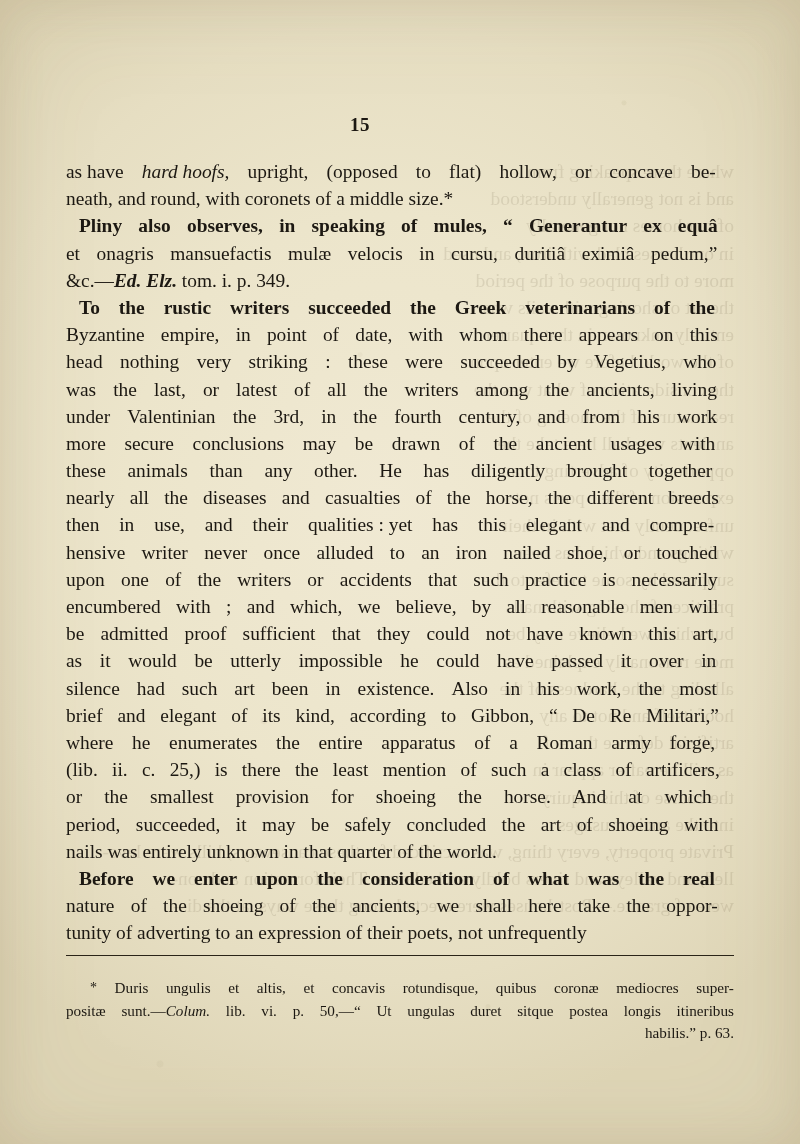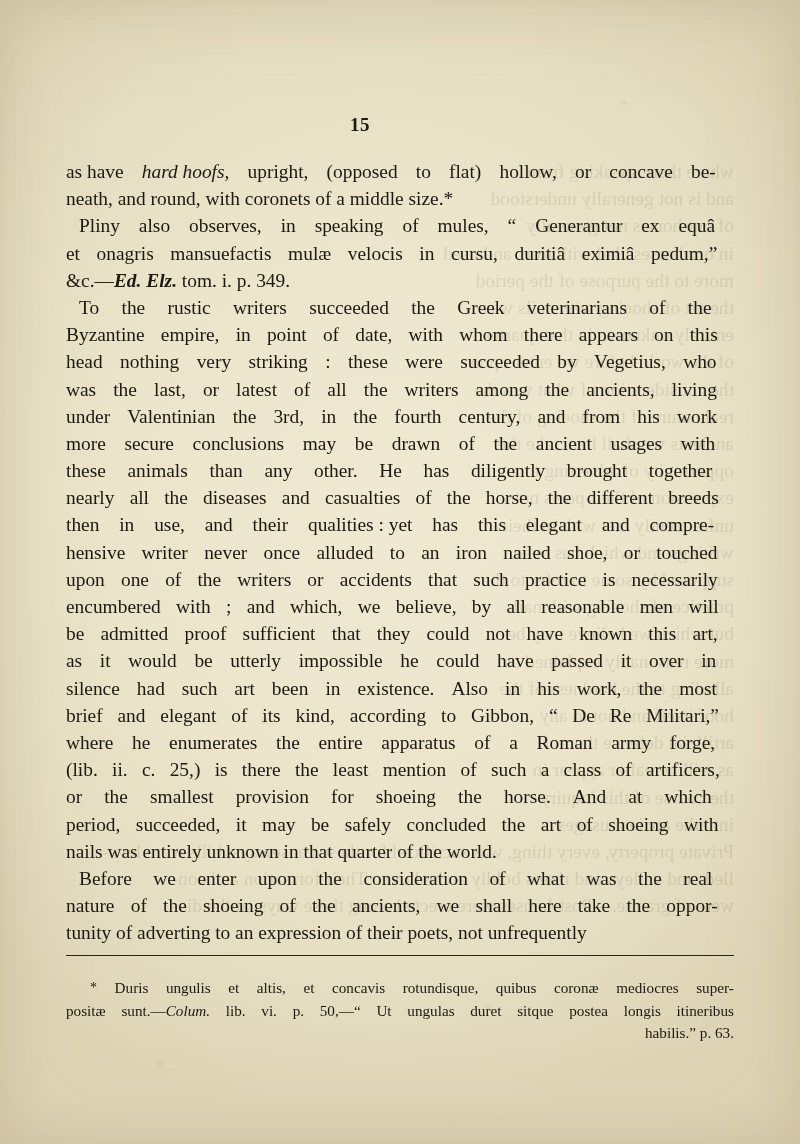--- a/index.html
+++ b/index.html
@@ -86,21 +86,21 @@
 
   
   .ln {
     display: flex;
     justify-content: space-between;
     white-space: nowrap;
     height: 27.2px;
   }
   .ln.last { justify-content: flex-start; }
   .ln .w { display: inline-block; }
-  .ln.indent { padding-left: 13px; }
+  .ln.indent { padding-left: 13px; font-weight: bold; }
 
   
   .ln::after {
     content: "";
     display: inline-block;
     width: 0;
   }
 
   i.it { font-style: italic; }
   b.bi { font-style: italic; font-weight: bold; }

